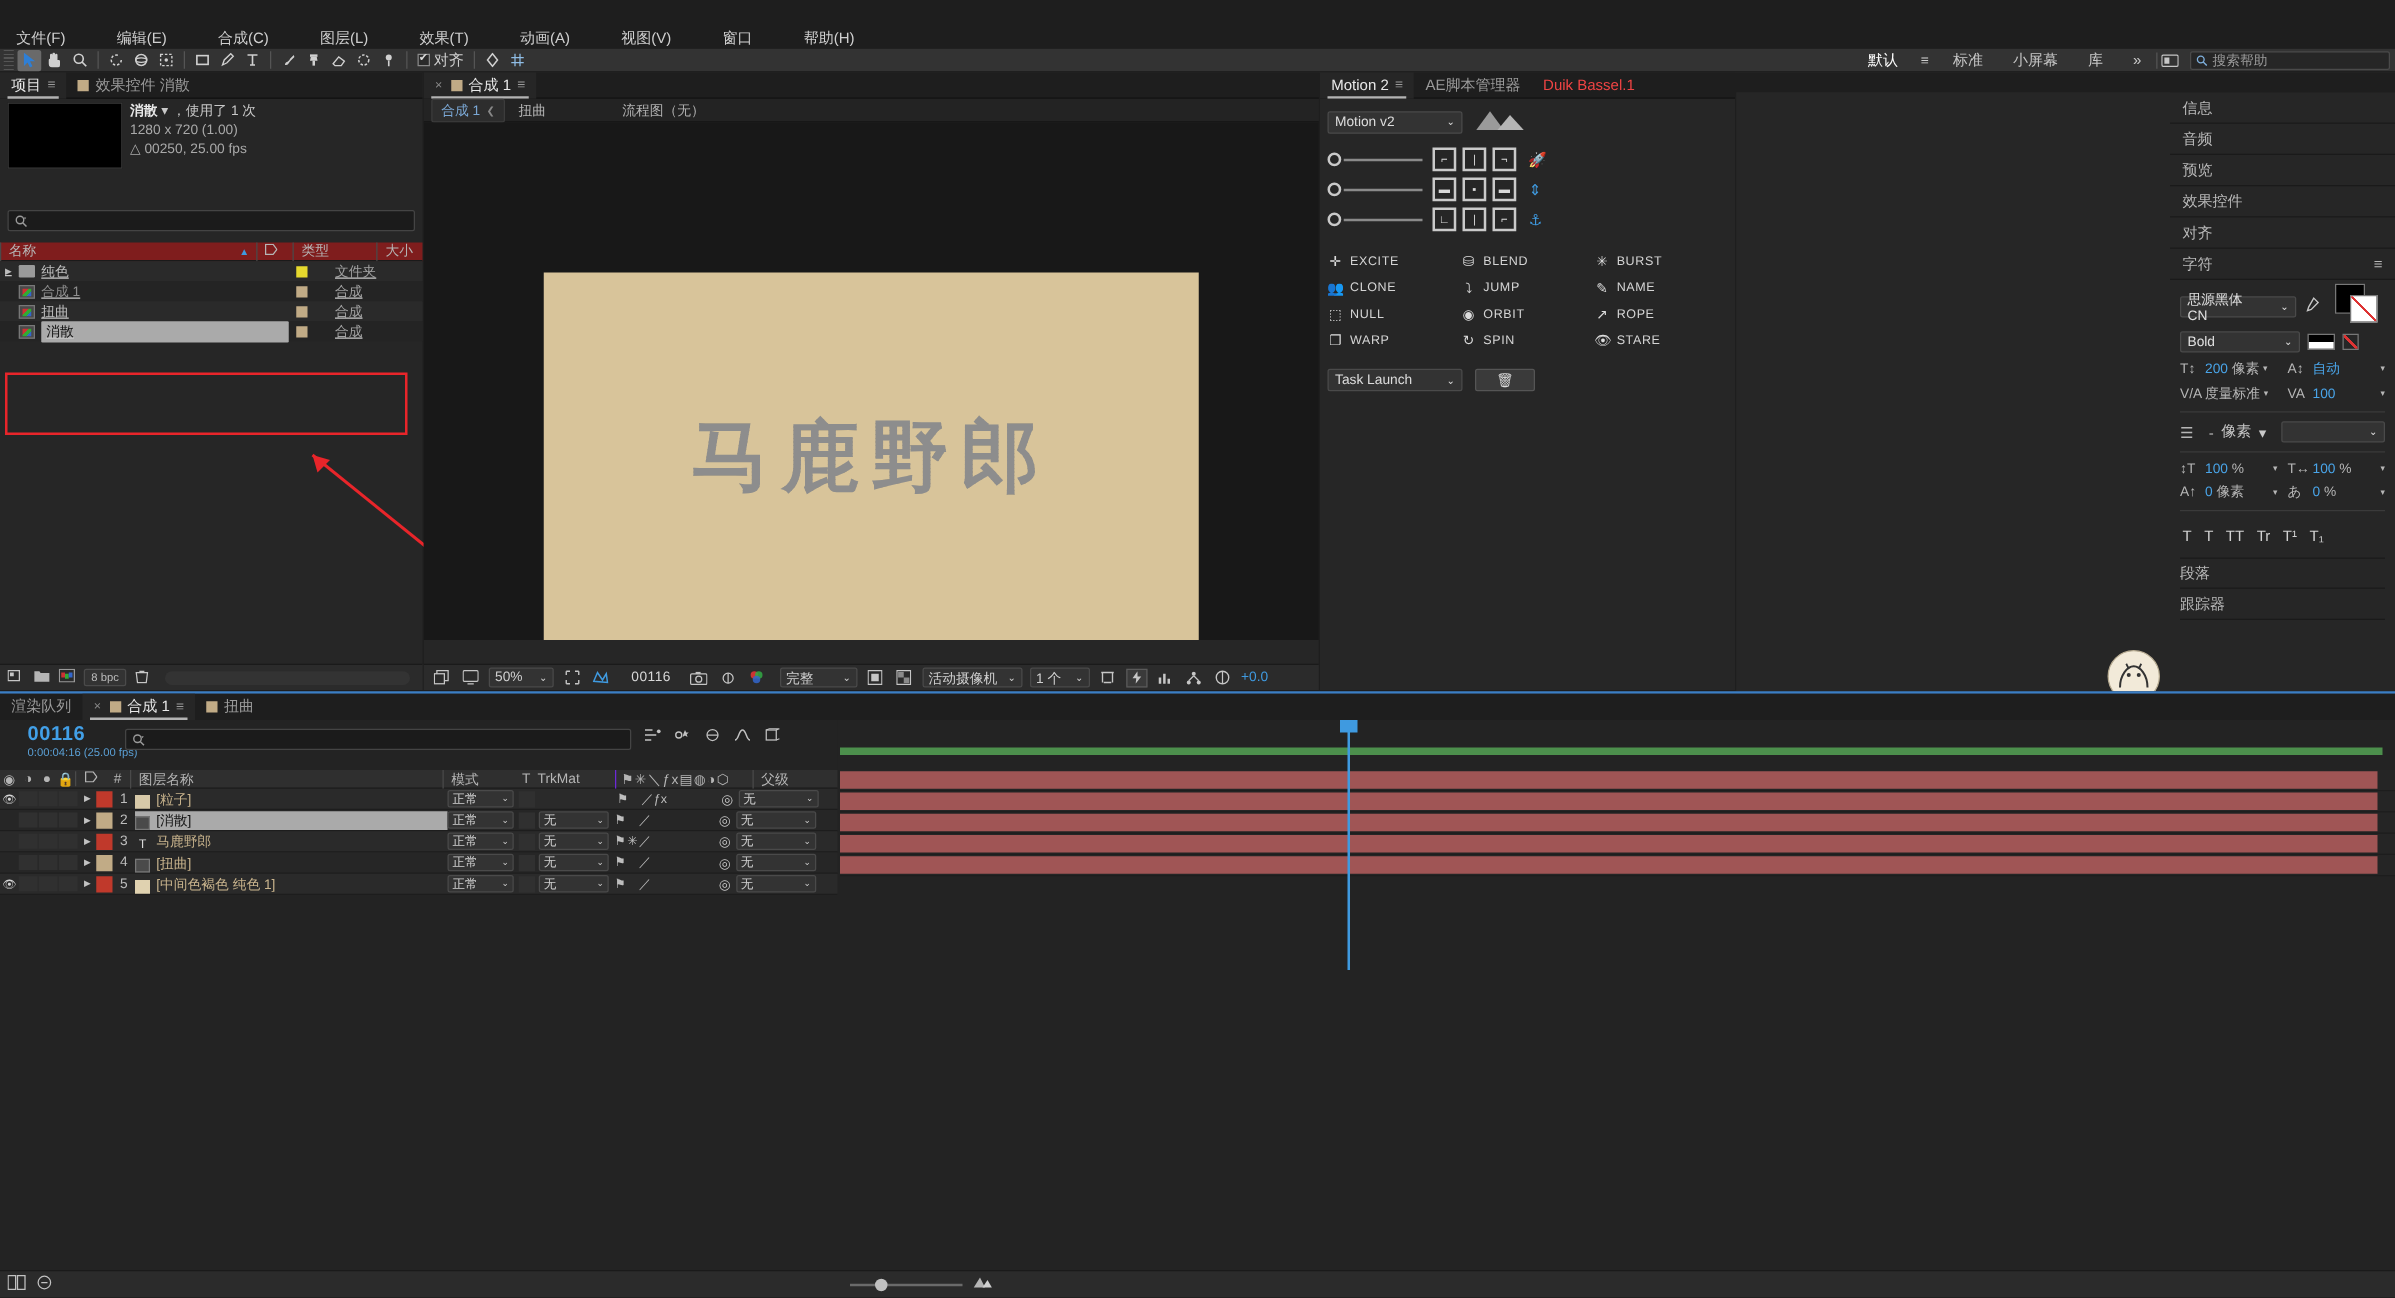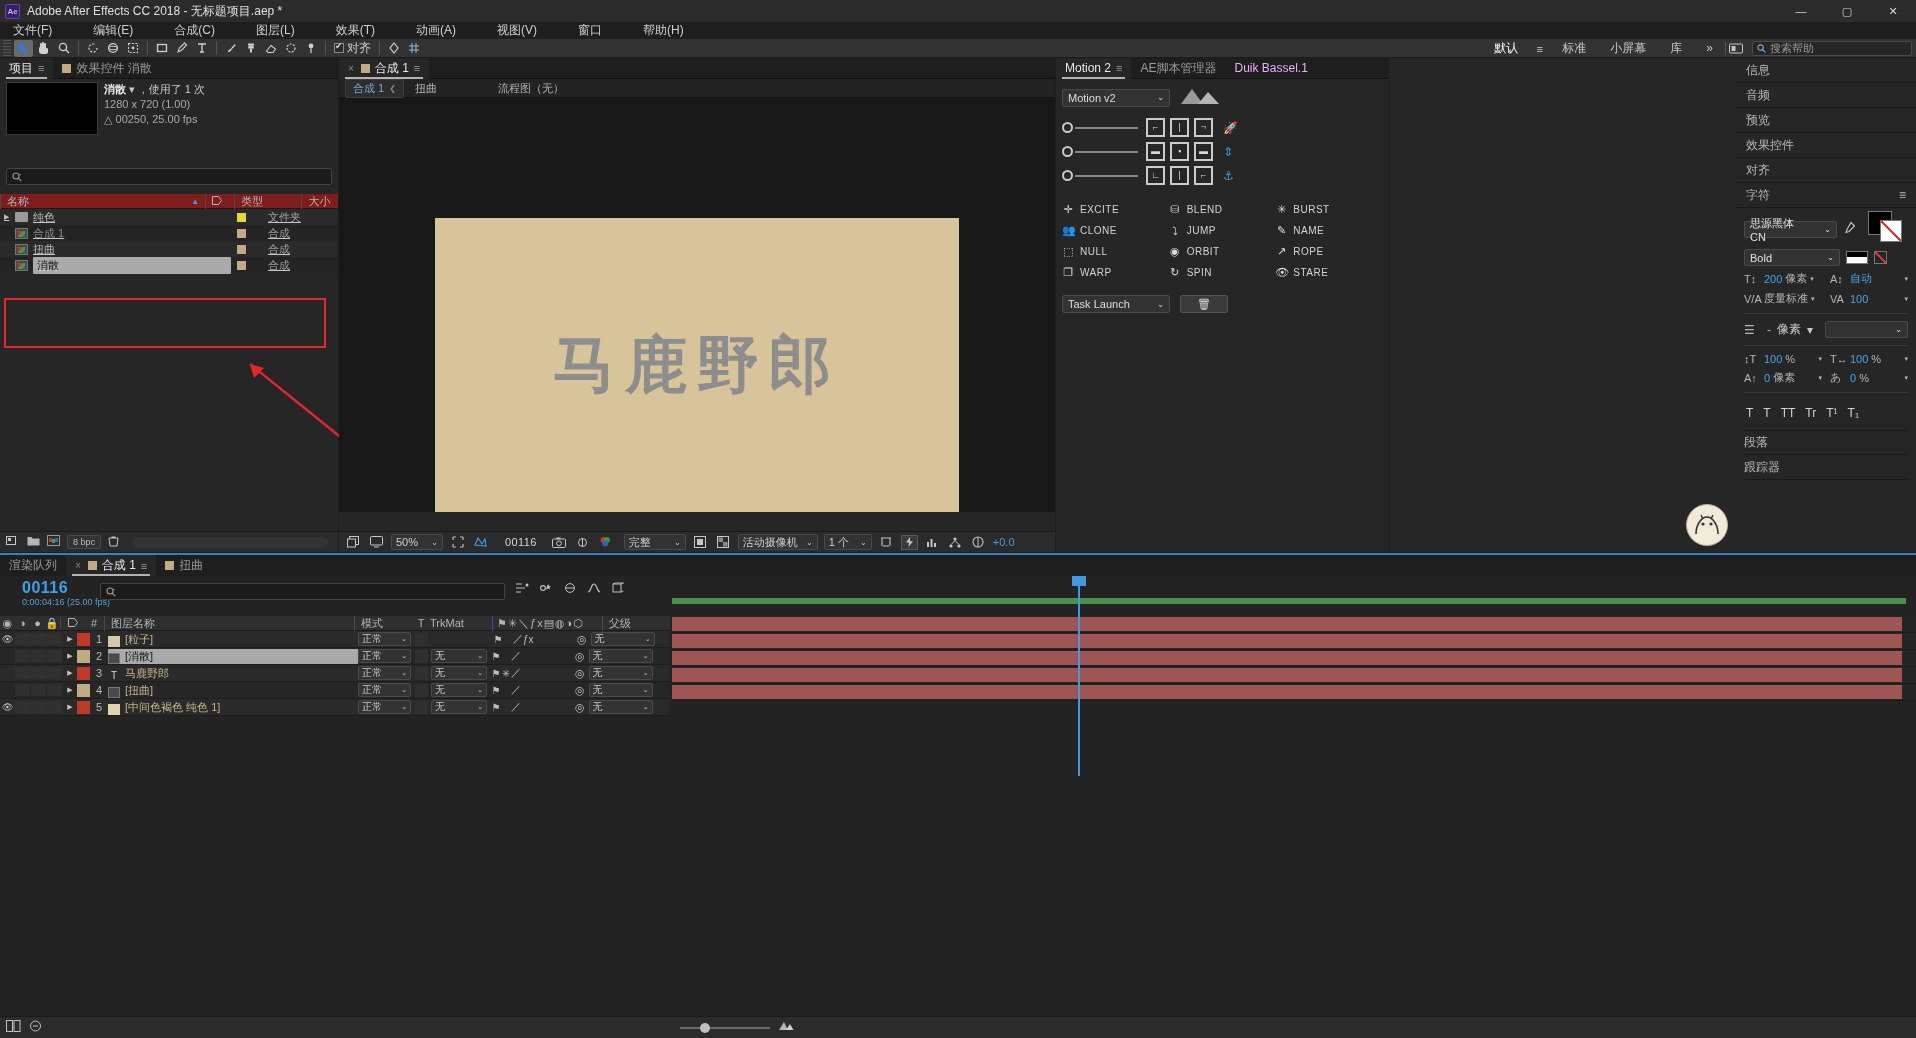--- a/index.html
+++ b/index.html
@@ -214,21 +214,21 @@
   .task-sel {
     width:108px; height:18px; background:#333; border:1px solid #4a4a4a;
     border-radius:2px; display:flex; align-items:center;
     justify-content:space-between; padding:0 5px; font-size:11px; color:#ddd;
   }
   .trash-btn { width:48px; height:18px; background:#3a3a3a; border:1px solid #555;
                border-radius:2px; display:flex; align-items:center;
                justify-content:center; color:#ddd; font-size:11px;}
 
   
-  #rightDock { left:1389px; top:58px; width:527px; height:494px; background:#262626;}
+  #rightDock { left:1389px; top:74px; width:527px; height:494px; background:#262626;}
   .dock-col { position:absolute; right:0; top:0; width:180px; }
   .dock-sec { height:25px; display:flex; align-items:center;
               justify-content:space-between; padding:0 10px; font-size:12px;
               color:#b9b9b9; border-bottom:1px solid #1a1a1a; }
   .char-body { padding:6px 8px 0 8px; }
   .cr { display:flex; align-items:center; gap:6px; margin-bottom:5px; }
   .fsel { flex:1; height:17px; background:#333; border:1px solid #4a4a4a;
           border-radius:2px; display:flex; align-items:center;
           justify-content:space-between; padding:0 5px; font-size:11px; color:#e0e0e0;gap:12px; }
   .swatches { position:relative; width:46px; height:38px; }
@@ -313,29 +313,20 @@
                  display:flex; align-items:center; }
   .zoom-slider .ln { width:90px; height:2px; background:#6a6a6a;}
   .zoom-slider .hd { position:absolute; left:20px; width:10px; height:10px;
                      background:#c0c0c0; border-radius:50%;}
 </style>
 </head>
 <body>
 
 <div class="app">
 
-  <div class="titlebar">
-    <div class="ae-logo">Ae</div>
-    <div class="title-text">Adobe After Effects CC 2018 - 无标题项目.aep *</div>
-    <div class="win-btns">
-      <div class="win-btn">—</div>
-      <div class="win-btn">▢</div>
-      <div class="win-btn close">✕</div>
-    </div>
-  </div>
 
   <div class="menubar">
     <div class="menu-item">文件(F)</div>
     <div class="menu-item">编辑(E)</div>
     <div class="menu-item">合成(C)</div>
     <div class="menu-item">图层(L)</div>
     <div class="menu-item">效果(T)</div>
     <div class="menu-item">动画(A)</div>
     <div class="menu-item">视图(V)</div>
     <div class="menu-item">窗口</div>
@@ -712,21 +703,21 @@
   <div class="panel" id="scriptPanel">
     <div class="panel-tabs">
       <div class="ptab active">
         <span>Motion 2</span>
         <span class="hamb">≡</span>
       </div>
       <div class="ptab">
         <span>AE脚本管理器</span>
       </div>
       <div class="ptab">
-        <span style="color:#f0abfc">Duik Bassel.1</span>
+        <span style="color:#ef4444">Duik Bassel.1</span>
       </div>
     </div>
 
     <div class="sp-body">
       <div class="mv-row">
         <div class="mv-select">
           <span>Motion v2</span>
           <span style="font-size:8px">⌄</span>
         </div>
         <div class="mtn-icon">

